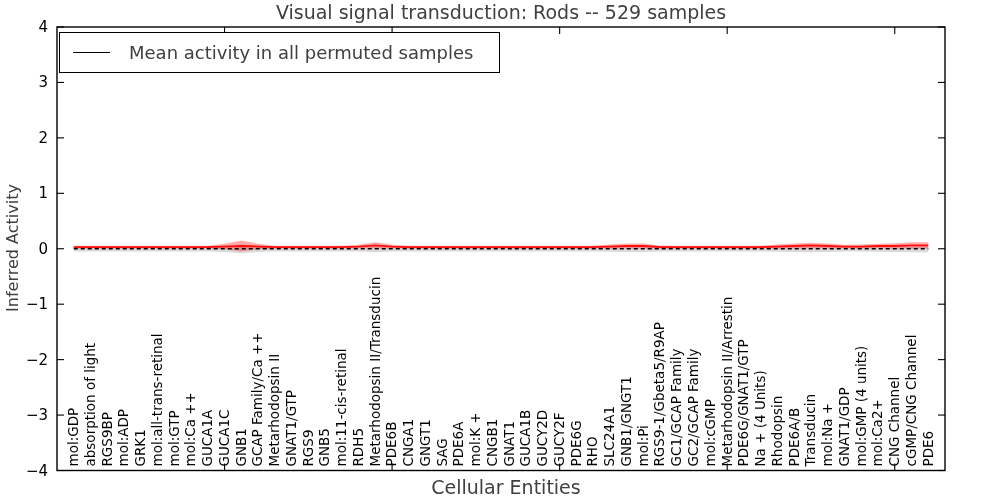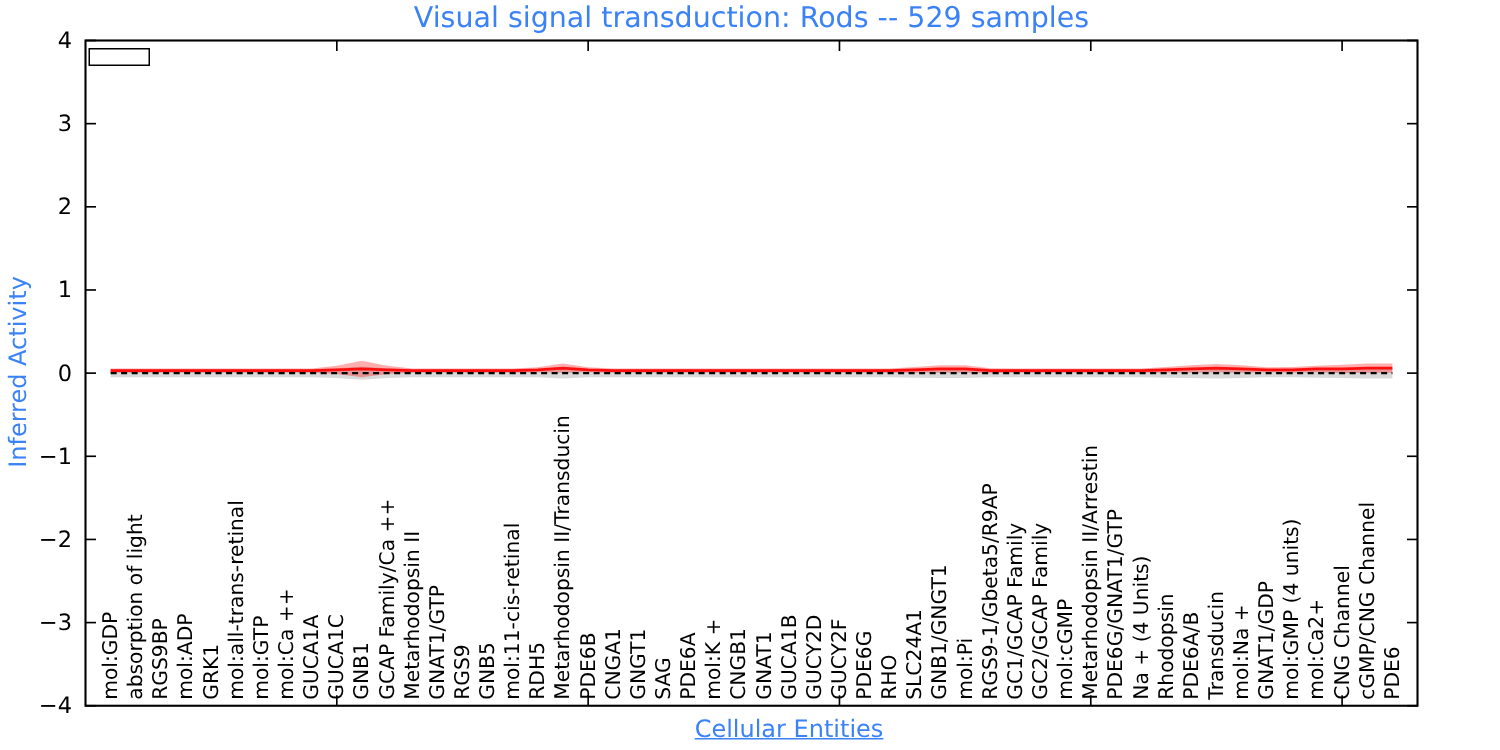--- a/index.html
+++ b/index.html
@@ -1,27 +1,27 @@
 <!DOCTYPE html>
 <html><head>
 <meta charset="utf-8">
 <style>
   html,body{margin:0;padding:0;background:#ffffff;}
   .figure{
     position:relative;width:1000px;height:500px;background:#ffffff;
-    font-family:"DejaVu Sans","Liberation Sans",sans-serif;color:#3b82f6;
+    font-family:"DejaVu Sans","Liberation Sans",sans-serif;color:#404040;
     overflow:hidden;
   }
   .title{
     position:absolute;top:1px;left:501px;transform:translateX(-50%);
     font-size:19px;white-space:nowrap;
   }
   .xlabel{
-    position:absolute;top:476px;left:526px;transform:translateX(-50%);
-    font-size:16px;white-space:nowrap;text-decoration:underline;
+    position:absolute;top:476px;left:506px;transform:translateX(-50%);
+    font-size:19px;white-space:nowrap;
   }
   .ylabel{
     position:absolute;top:248px;left:12px;
     transform:translate(-50%,-50%) rotate(-90deg);
     font-size:16px;white-space:nowrap;
   }
   .legend{
     position:absolute;left:59px;top:32px;background:#ffffff;
     border:1.8px solid #000;padding:5px 26px 5px 13px;
   }
@@ -132,15 +132,19 @@
       <text x="877.9811320754717" y="466.5" dy="0.32em" class="xtick" text-anchor="start" transform="rotate(-90 877.9811320754717 466.5)">mol:Ca2+</text>
       <text x="894.7358490566038" y="466.5" dy="0.32em" class="xtick" text-anchor="start" transform="rotate(-90 894.7358490566038 466.5)">CNG Channel</text>
       <text x="911.4905660377359" y="466.5" dy="0.32em" class="xtick" text-anchor="start" transform="rotate(-90 911.4905660377359 466.5)">cGMP/CNG Channel</text>
       <text x="928.2452830188679" y="466.5" dy="0.32em" class="xtick" text-anchor="start" transform="rotate(-90 928.2452830188679 466.5)">PDE6</text>
     </svg>
 
   <div class="ylabel">Inferred Activity</div>
   <div class="xlabel">Cellular Entities</div>
 
   <div class="legend">
+    <div class="legend-row">
+      <div class="legend-swatch" style="border-top:1.8px solid #000000;"></div>
+      <div class="legend-label">Mean activity in all permuted samples</div>
+    </div>
   </div>
 
 </div>
 
 </body></html>

